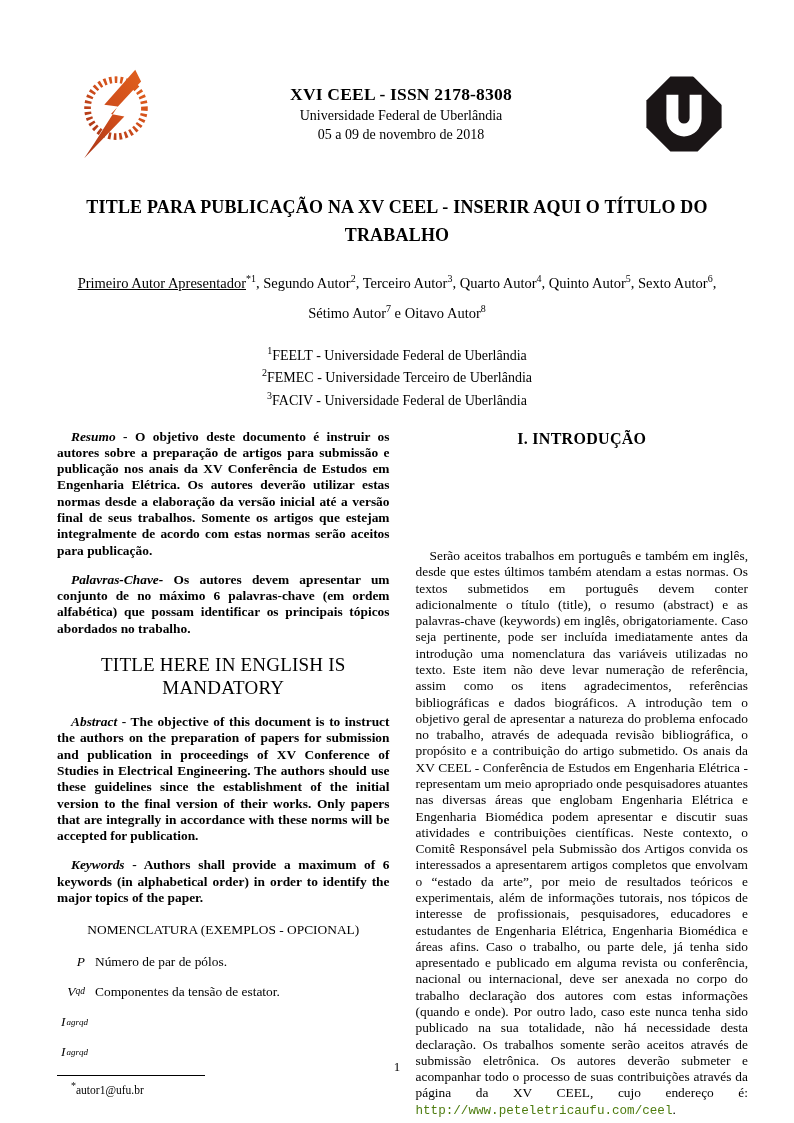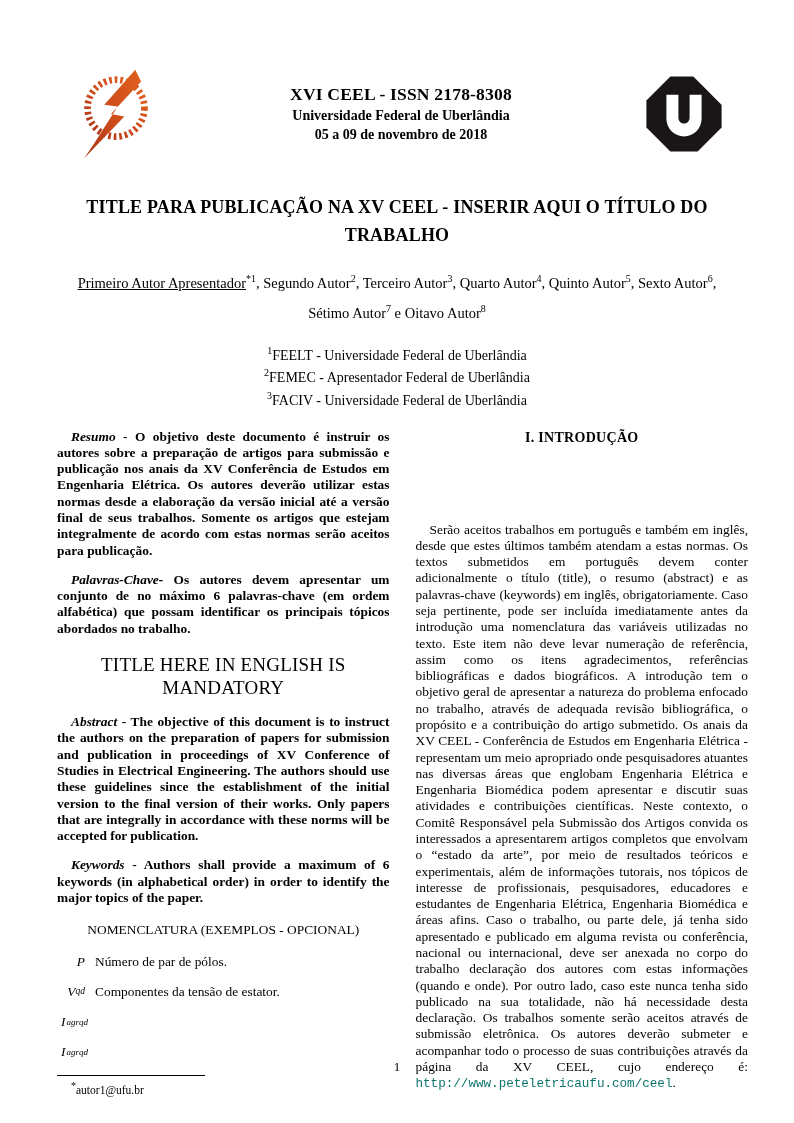--- a/index.html
+++ b/index.html
@@ -13,21 +13,21 @@
     font-family:"Liberation Serif","DejaVu Serif",serif;
     overflow:hidden;
   }
   
   .header {
     display:flex; align-items:center; justify-content:space-between;
     padding:68px 70px 0 74px;
   }
   .header-center { text-align:center; line-height:1.35; flex:1; padding:0 10px; }
   .conf-title { font-size:17.5px; font-weight:bold; letter-spacing:.2px; }
-  .conf-sub   { font-size:14px; font-weight:bold; }
+  .conf-sub   { font-size:14px; font-weight:normal; }
   .logo-left svg, .logo-right svg { display:block; }
   
   .main-title {
     margin:34px 60px 0 60px;
     text-align:center;
     font-size:18px; font-weight:bold;
     line-height:1.55; letter-spacing:.2px;
   }
   .authors {
     margin:18px 70px 0 70px;
@@ -56,25 +56,25 @@
   .nom-sym  { min-width:34px; display:flex; justify-content:flex-end; align-items:center;
               font-style:italic; padding-right:10px; white-space:nowrap; }
   .nom-sym .stack { display:inline-flex; flex-direction:row; font-size:9px;
                     line-height:1.05; font-style:italic; margin-left:1px; }
   .nom-sym sub { font-size:9.5px; font-style:italic; }
   .nom-desc { flex:1; text-align:justify; }
   .fnote-rule { width:148px; border-top:1.2px solid #000; margin:6px 0 4px 0; }
   .fnote { font-size:11.5px; text-indent:14px; }
   
   .intro-head {
-    font-weight:bold; font-size:14px; text-align:center;
-    margin-bottom:76px; letter-spacing:.3px;
+    font-weight:bold; font-size:16px; text-align:center;
+    margin-bottom:100px; letter-spacing:.3px;
   }
   .mono { font-family:"Liberation Mono","DejaVu Sans Mono",monospace; font-size:12.6px;
-          color:#0f766e; text-decoration:none; }
+          color:#4d7c0f; text-decoration:none; }
   
   .page-num {
     position:absolute; bottom:48px; left:0; right:0;
     text-align:center; font-size:13px;
   }
 </style>
 </head>
 <body>
 
 <div class="page">
@@ -108,21 +108,21 @@
   </div>
 
   <div class="main-title">TITLE PARA PUBLICAÇÃO NA XV CEEL - INSERIR AQUI O TÍTULO DO TRABALHO</div>
 
   <div class="authors">
     <span><span></span><span class="u">Primeiro Autor Apresentador</span><sup>*1</sup></span><span><span>, </span><span>Segundo Autor</span><sup>2</sup></span><span><span>, </span><span>Terceiro Autor</span><sup>3</sup></span><span><span>, </span><span>Quarto Autor</span><sup>4</sup></span><span><span>, </span><span>Quinto Autor</span><sup>5</sup></span><span><span>, </span><span>Sexto Autor</span><sup>6</sup></span><span><span>, </span><span>Sétimo Autor</span><sup>7</sup></span><span><span> e </span><span>Oitavo Autor</span><sup>8</sup></span>
   </div>
 
   <div class="affils">
     <div class="affil"><sup>1</sup><span>FEELT - Universidade Federal de Uberlândia</span></div>
-    <div class="affil"><sup>2</sup><span>FEMEC - Apresentador Federal de Uberlândia</span></div>
+    <div class="affil"><sup>2</sup><span>FEMEC - Universidade Terceiro de Uberlândia</span></div>
     <div class="affil"><sup>3</sup><span>FACIV - Universidade Federal de Uberlândia</span></div>
   </div>
 
   <div class="columns">
 
     <div class="col left-col">
       <p class="abs"><span class="lead">Resumo</span> <span>- O objetivo deste documento é instruir os autores sobre a preparação de artigos para submissão e publicação nos anais da XV Conferência de Estudos em Engenharia Elétrica. Os autores deverão utilizar estas normas desde a elaboração da versão inicial até a versão final de seus trabalhos. Somente os artigos que estejam integralmente de acordo com estas normas serão aceitos para publicação.</span></p>
       <p class="abs"><span class="lead">Palavras-Chave-</span> <span>Os autores devem apresentar um conjunto de no máximo 6 palavras-chave (em ordem alfabética) que possam identificar os principais tópicos abordados no trabalho.</span></p>
       <p class="eng-title">TITLE HERE IN ENGLISH IS MANDATORY</p>
       <p class="abs"><span class="lead">Abstract</span> <span>- The objective of this document is to instruct the authors on the preparation of papers for submission and publication in proceedings of XV Conference of Studies in Electrical Engineering. The authors should use these guidelines since the establishment of the initial version to the final version of their works. Only papers that are integrally in accordance with these norms will be accepted for publication.</span></p>

